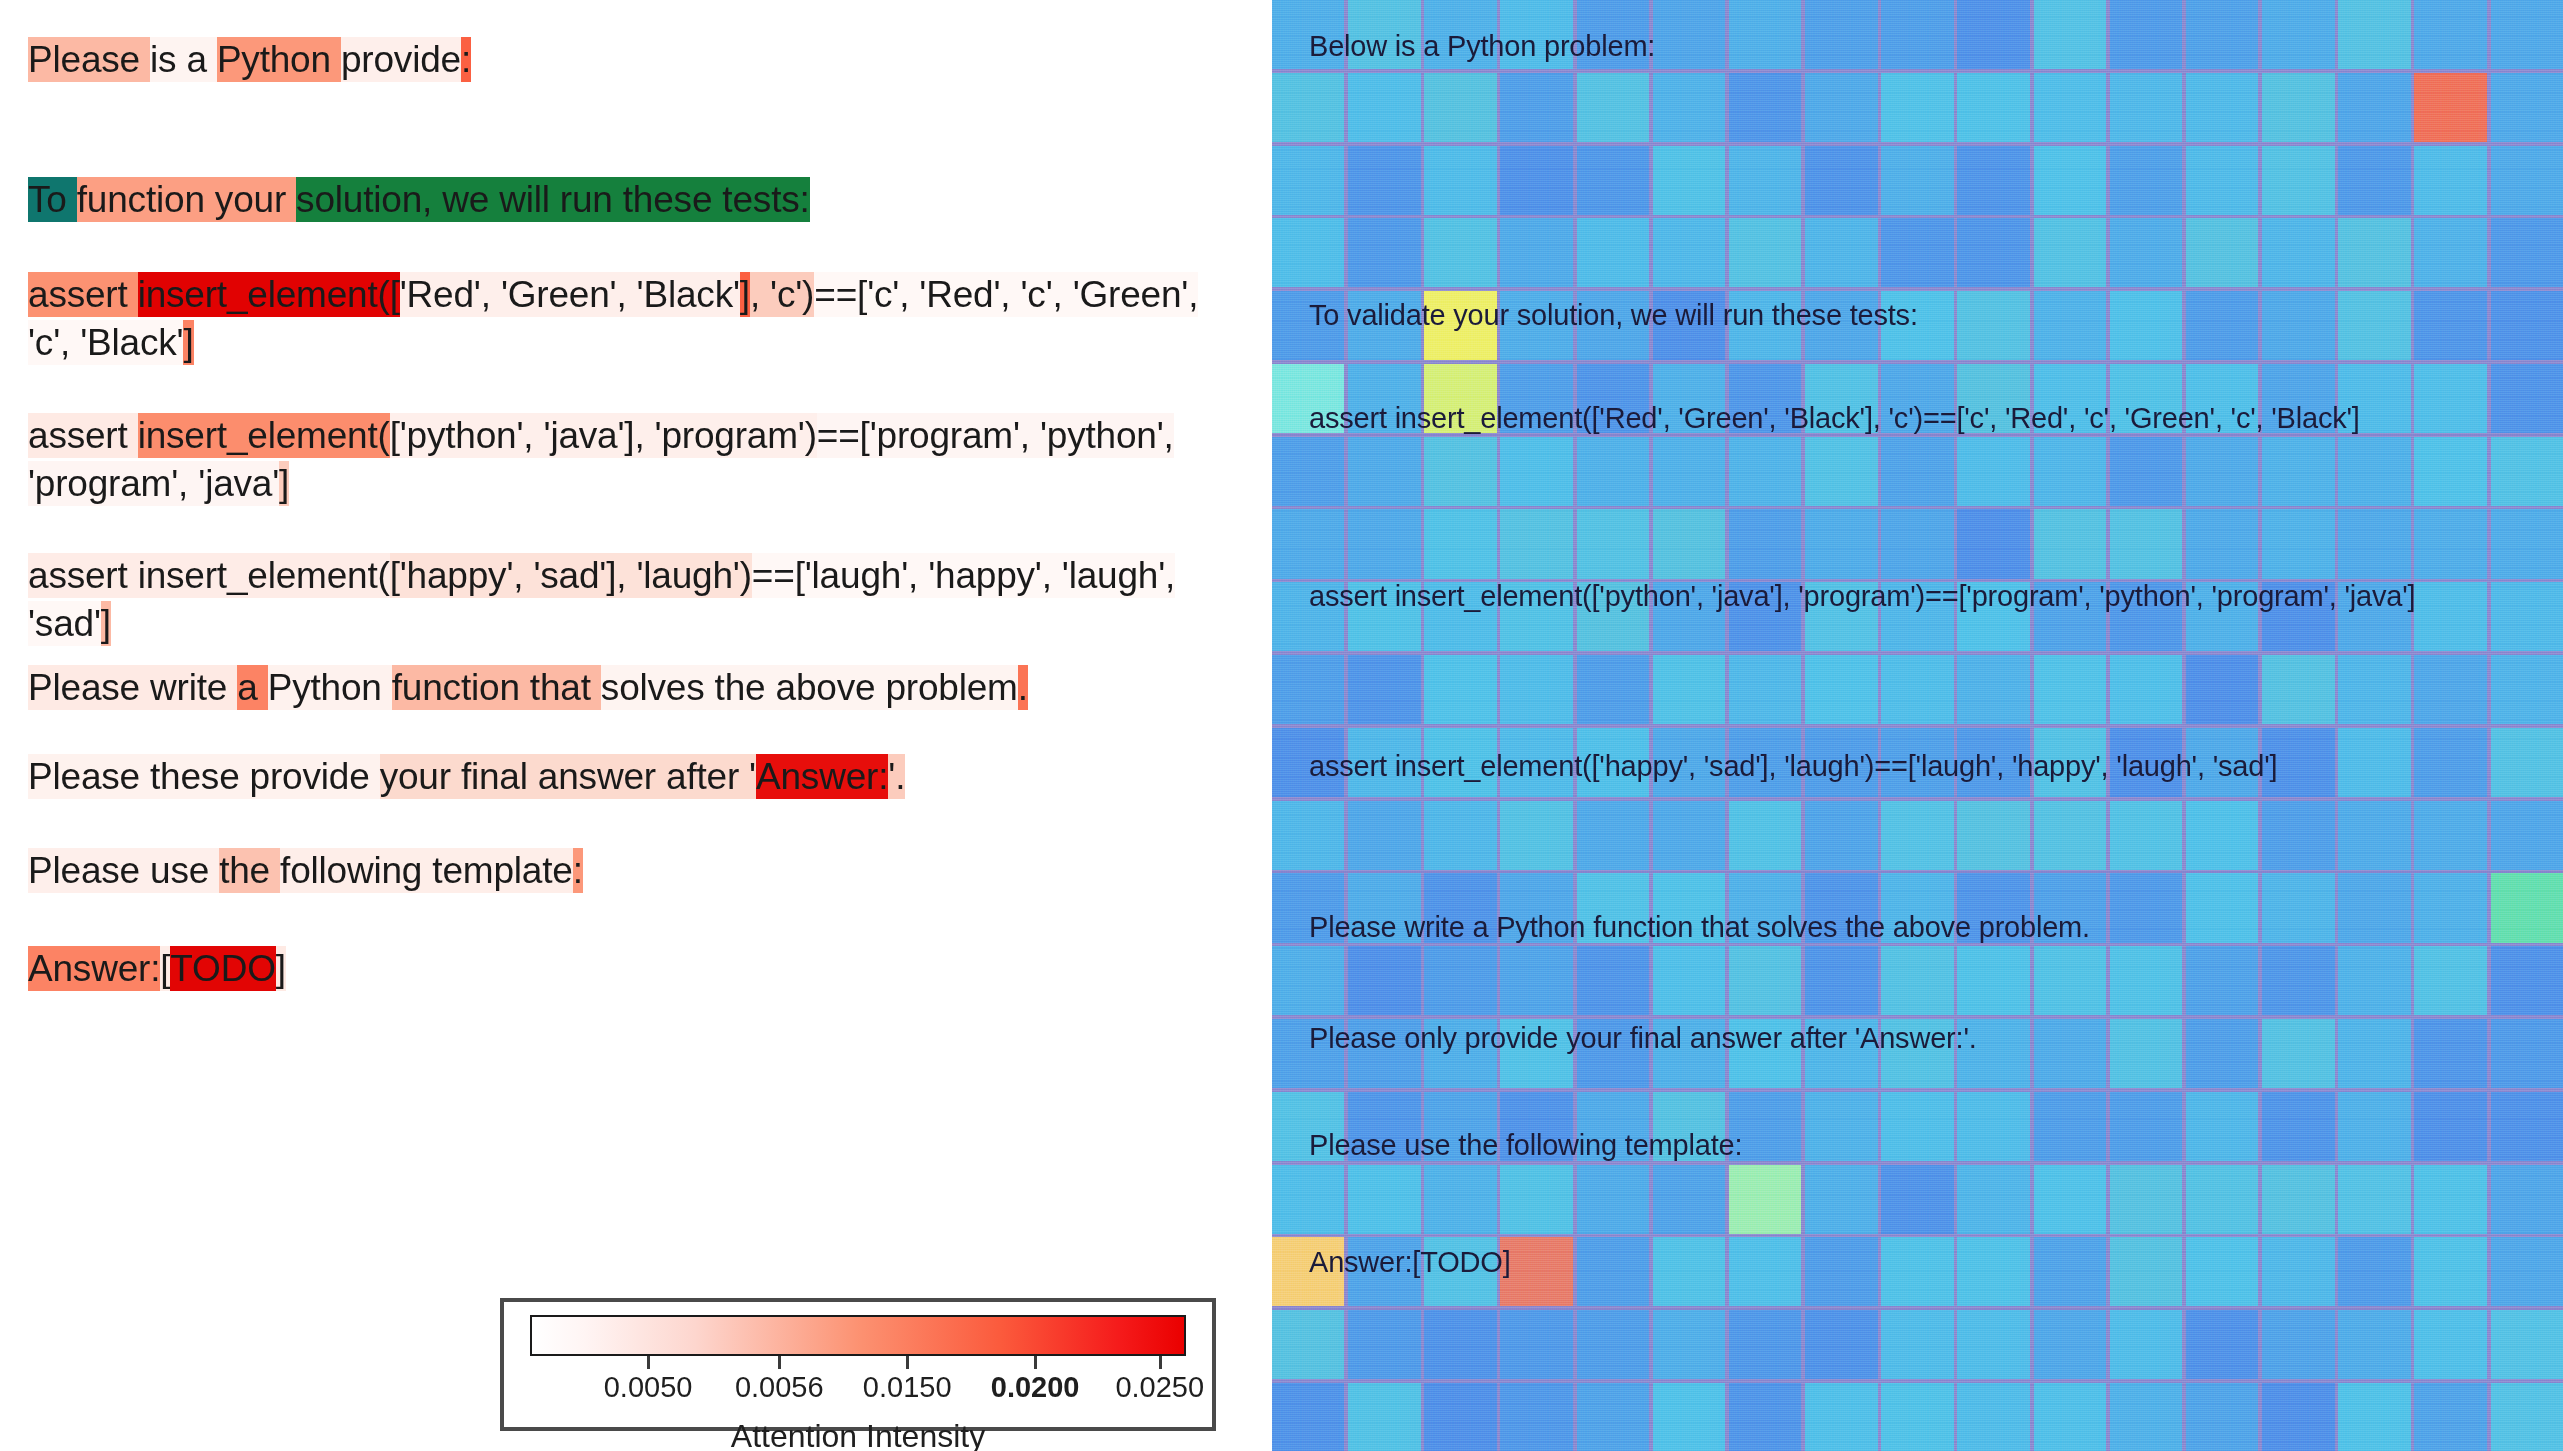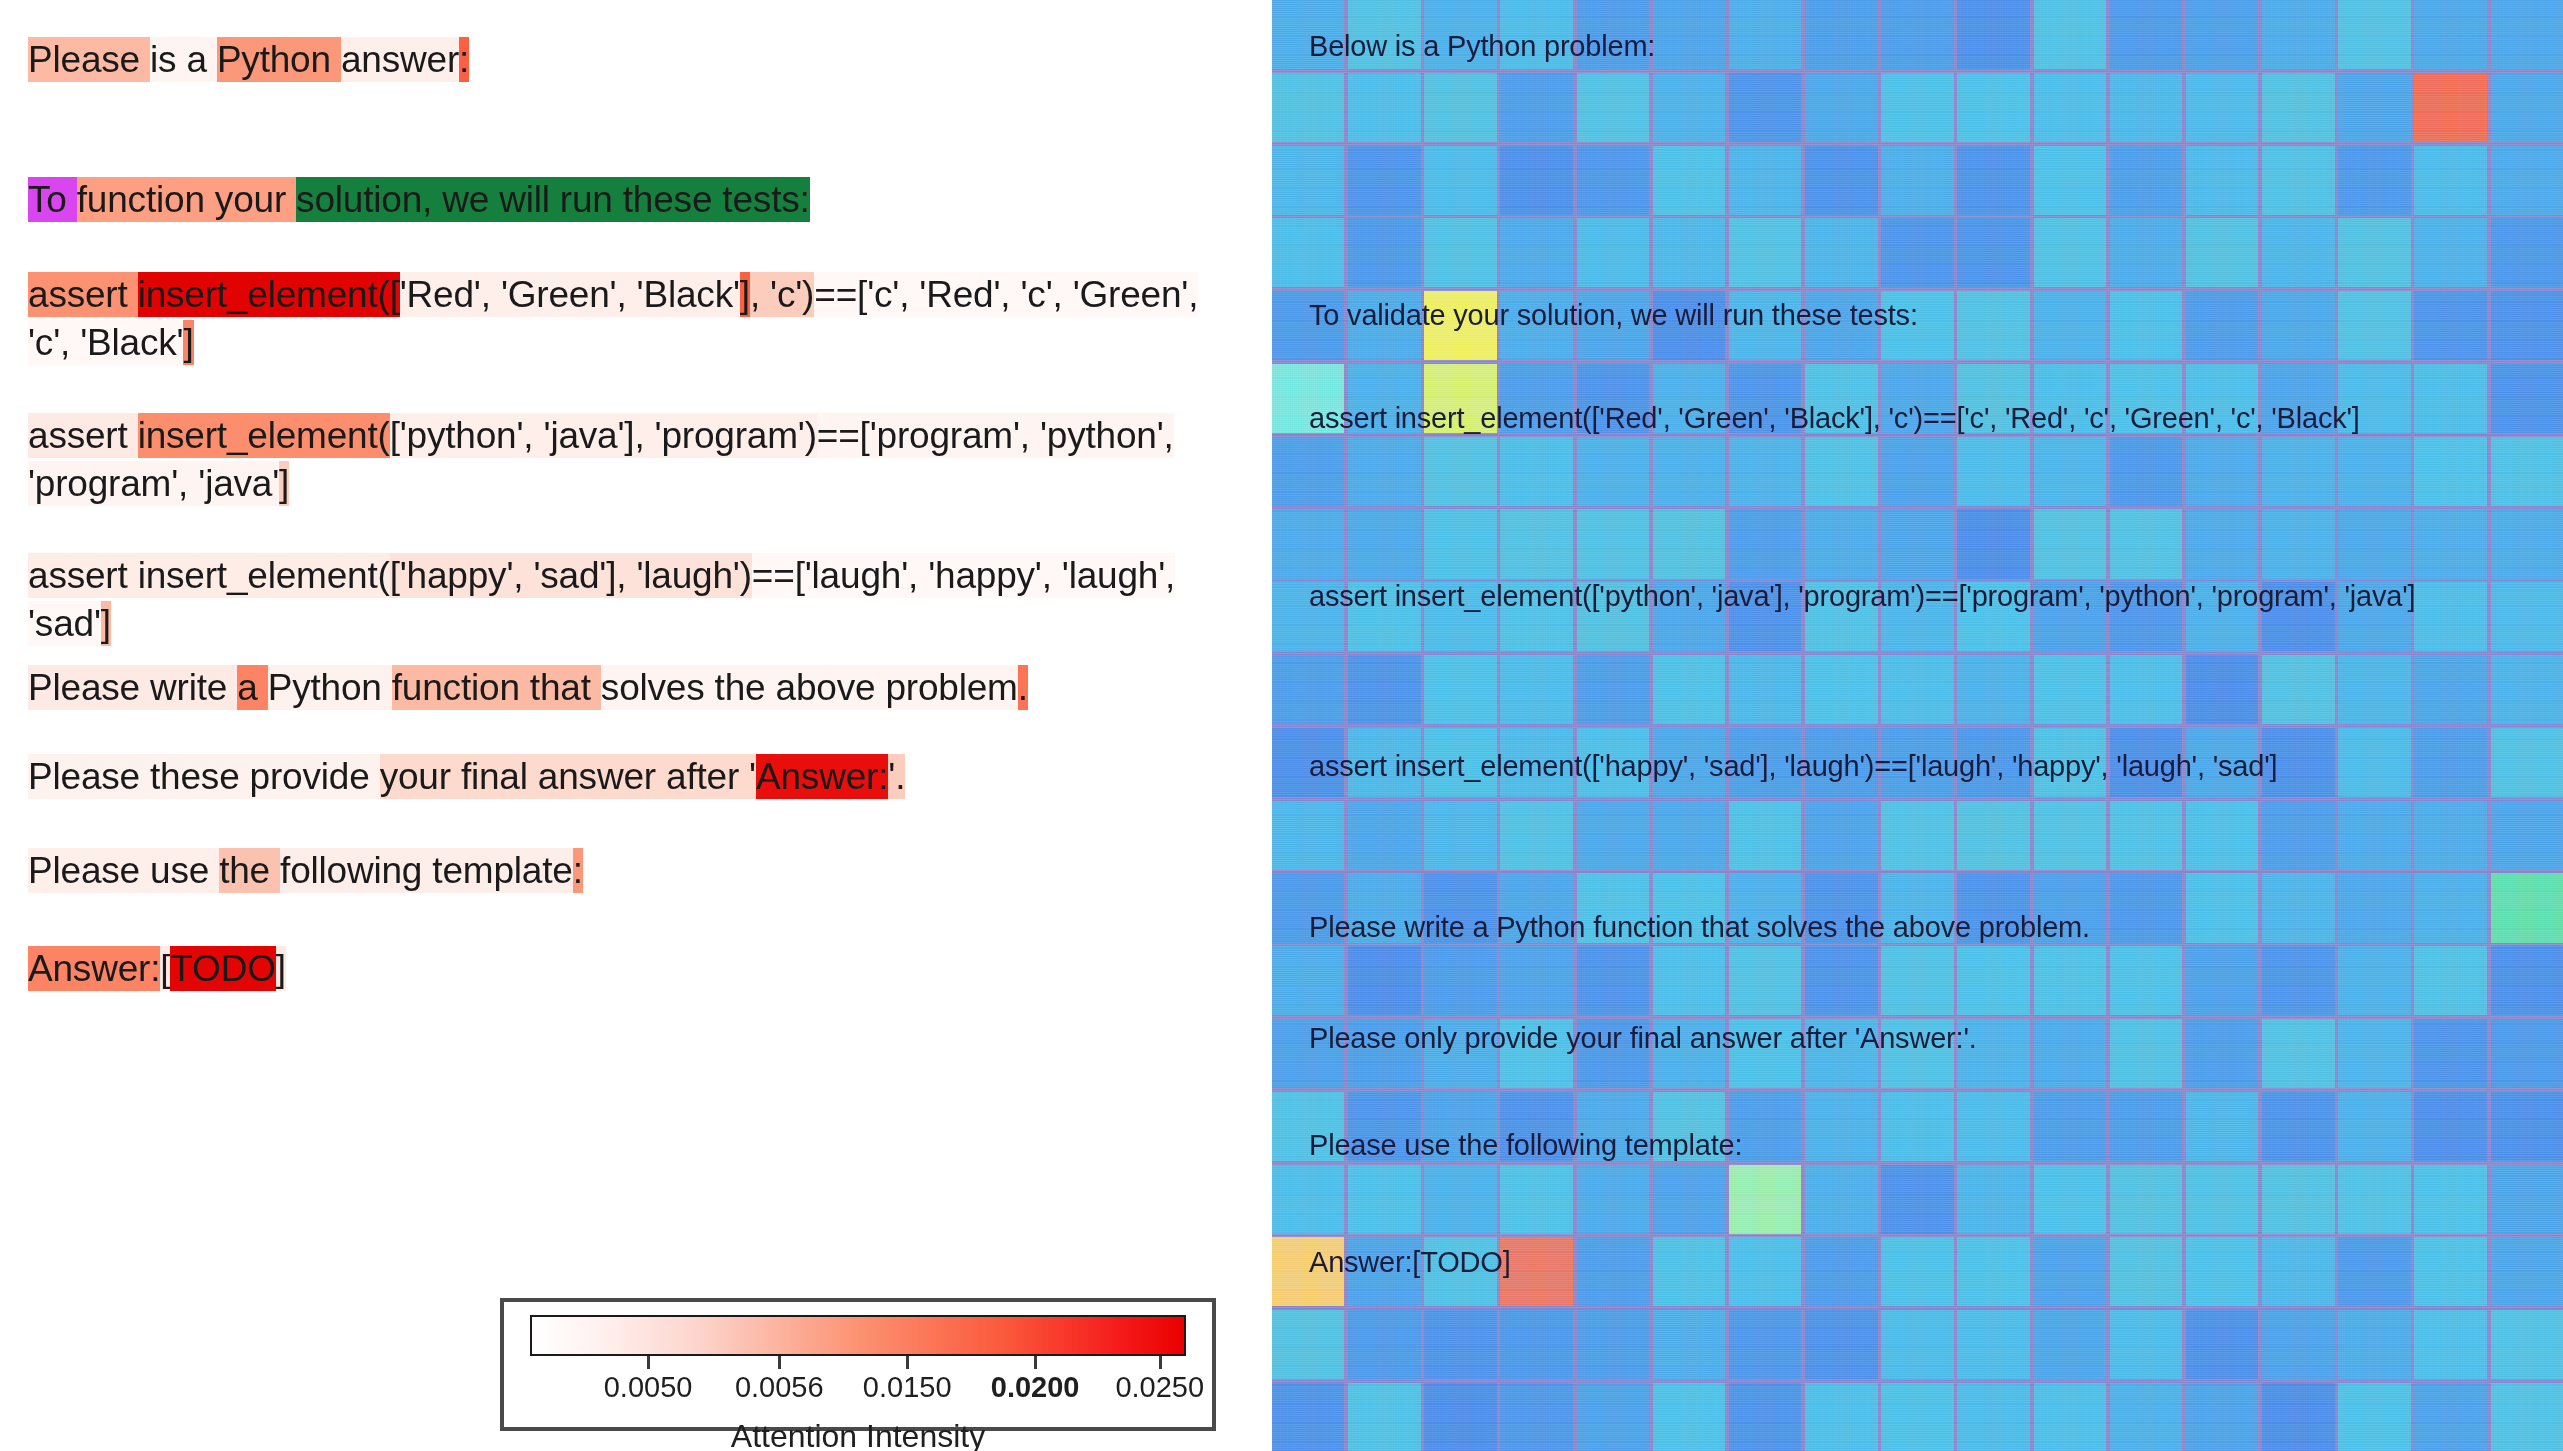--- a/index.html
+++ b/index.html
@@ -110,22 +110,22 @@
   }
   #left-colorbar{ left:500px; top:1298px; width:716px; height:133px; }
 </style>
 </head>
 <body>
 
 <div id="root">
 
   <section id="left-panel">
     <div id="left-lines">
-        <div class="ltext" style="top: 36px;"><span style="background: rgb(252, 185, 164);">Please </span><span style="background: rgb(254, 244, 241);">is a </span><span style="background: rgb(252, 152, 122);">Python </span><span style="background: rgb(254, 239, 235);">answer</span><span style="background: rgb(251, 96, 66);">:</span></div>
-        <div class="ltext" style="top: 176px;"><span style="background: #d946ef;">To </span><span style="background: rgb(252, 159, 131);">function your </span><span style="background: #15803d;">solution, we will run these tests:</span></div>
+        <div class="ltext" style="top: 36px;"><span style="background: rgb(252, 185, 164);">Please </span><span style="background: rgb(254, 244, 241);">is a </span><span style="background: rgb(252, 152, 122);">Python </span><span style="background: rgb(254, 239, 235);">provide</span><span style="background: rgb(251, 96, 66);">:</span></div>
+        <div class="ltext" style="top: 176px;"><span style="background: #0f766e;">To </span><span style="background: rgb(252, 159, 131);">function your </span><span style="background: #15803d;">solution, we will run these tests:</span></div>
         <div class="ltext" style="top: 271px;"><span style="background: rgb(252, 146, 114);">assert </span><span style="background: rgb(225, 2, 2);">insert_element([</span><span style="background: rgb(254, 239, 235);">'Red', 'Green', 'Black'</span><span style="background: rgb(251, 96, 66);">]</span><span style="background: rgb(252, 204, 189);">, 'c')</span><span style="background: rgb(255, 248, 246);">==['c', 'Red', 'c', 'Green', 'c', 'Black'</span><span style="background: rgb(252, 131, 100);">]</span></div>
         <div class="ltext" style="top: 412px;"><span style="background: rgb(254, 234, 228);">assert </span><span style="background: rgb(252, 141, 109);">insert_element(</span><span style="background: rgb(254, 239, 235);">['python', 'java'], 'program')</span><span style="background: rgb(254, 245, 243);">==['program', 'python', 'program', 'java'</span><span style="background: rgb(252, 204, 189);">]</span></div>
         <div class="ltext" style="top: 552px;"><span style="background: rgb(254, 236, 231);">assert insert_element(</span><span style="background: rgb(253, 226, 217);">['happy', 'sad'], 'laugh')</span><span style="background: rgb(255, 248, 246);">==['laugh', 'happy', 'laugh', 'sad'</span><span style="background: rgb(252, 185, 164);">]</span></div>
         <div class="ltext" style="top: 664px;"><span style="background: rgb(254, 234, 228);">Please write </span><span style="background: rgb(252, 131, 100);">a </span><span style="background: rgb(254, 242, 238);">Python </span><span style="background: rgb(252, 185, 164);">function that </span><span style="background: rgb(254, 244, 241);">solves the above problem</span><span style="background: rgb(251, 116, 85);">.</span></div>
         <div class="ltext" style="top: 753px;"><span style="background: rgb(254, 242, 238);">Please these provide </span><span style="background: rgb(252, 218, 206);">your final answer after '</span><span style="background: rgb(231, 14, 11);">Answer:</span><span style="background: rgb(252, 204, 189);">'.</span></div>
         <div class="ltext" style="top: 847px;"><span style="background: rgb(254, 239, 235); text-align: right;">Please use </span><span style="background: rgb(252, 194, 176);">the </span><span style="background: rgb(254, 238, 233);">following template</span><span style="background: rgb(252, 152, 122);">:</span></div>
         <div class="ltext" style="top: 945px;"><span style="background: rgb(252, 131, 100);">Answer:</span><span style="background: rgb(254, 236, 231);">[</span><span style="background: rgb(226, 5, 4);">TODO</span><span style="background: rgb(254, 234, 228);">]</span></div>
       </div>
 
     <div class="cbar-box" id="left-colorbar">

